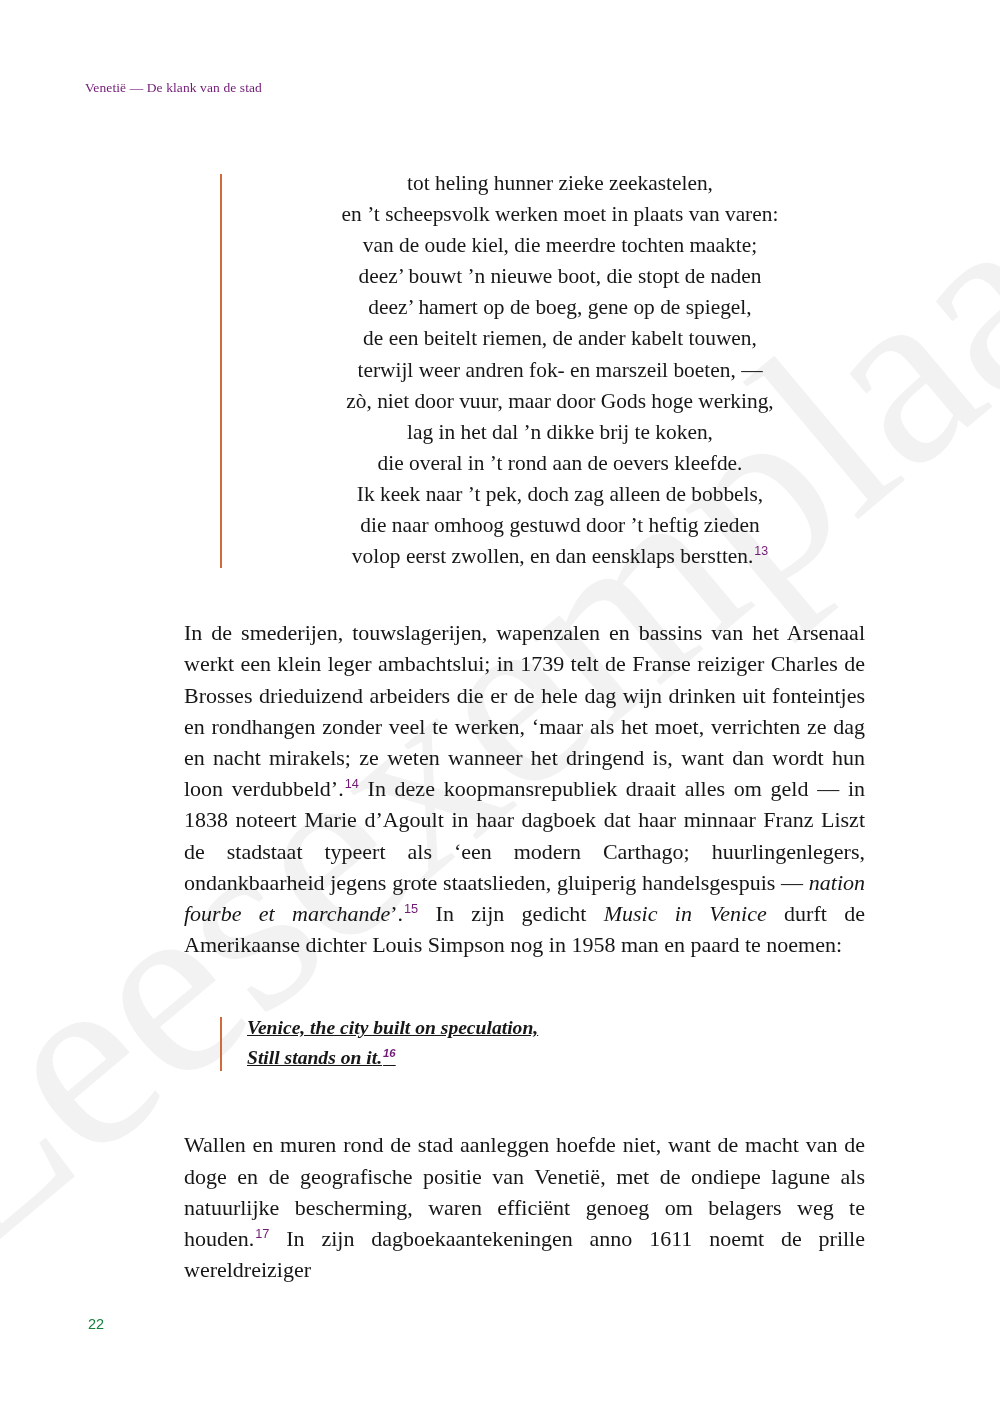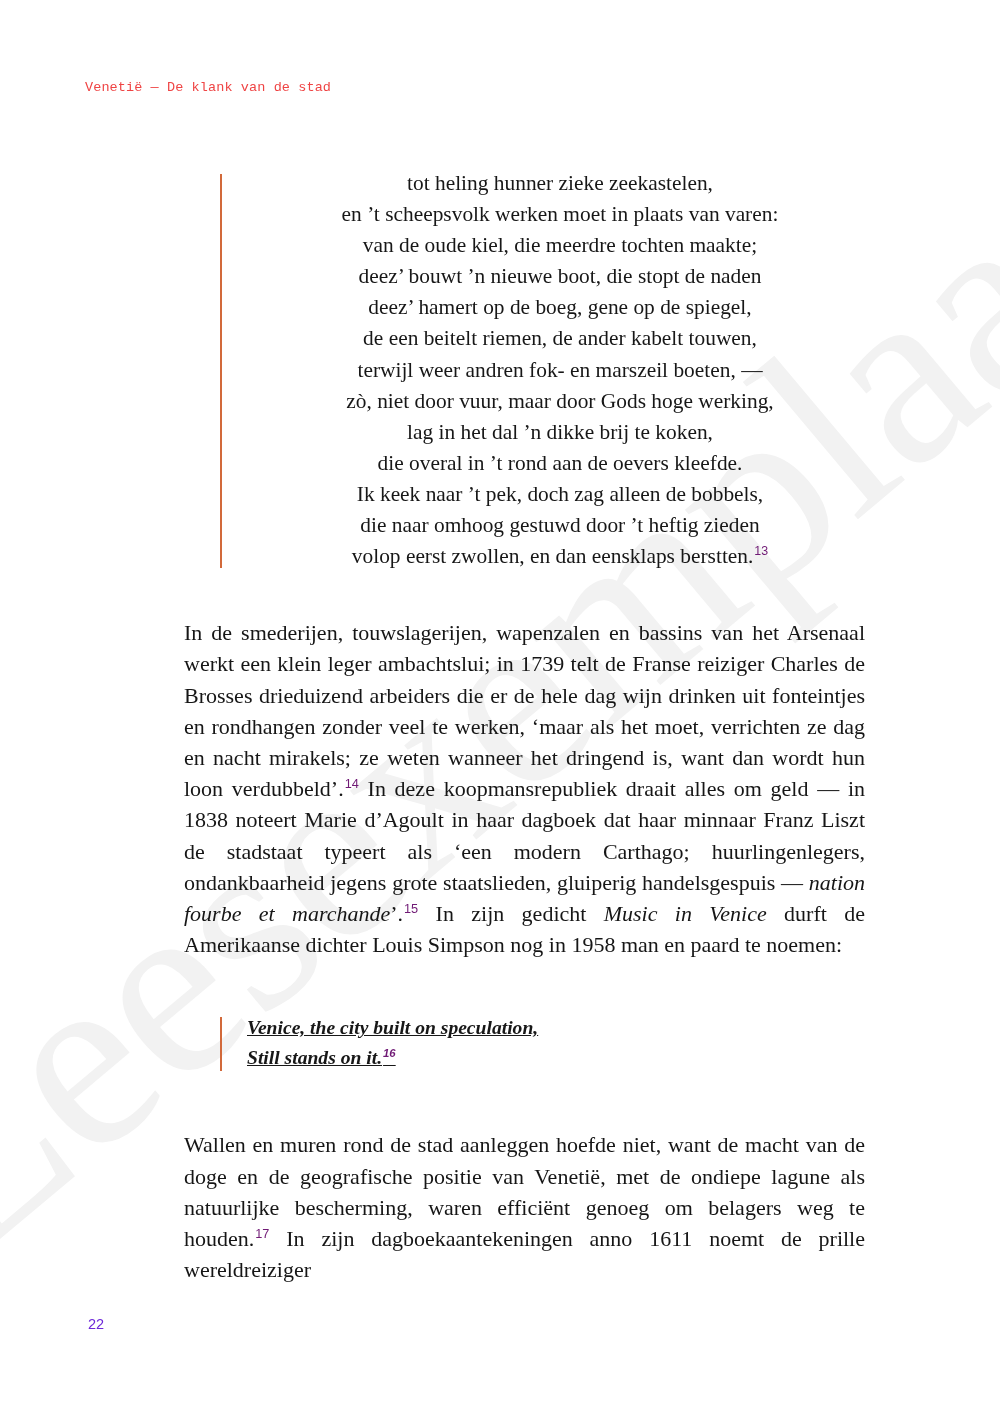--- a/index.html
+++ b/index.html
@@ -45,24 +45,24 @@
     color: #f2f2f2;
     letter-spacing: -2px;
     user-select: none;
   }
 
   
   .running-head {
     position: absolute;
     left: 85px;
     top: 80px;
-    font-family: Liberation Mono, monospace;
+    font-family: Liberation Serif, serif;
     font-size: 13.5px;
     letter-spacing: 0.1px;
-    color: #ef4444;
+    color: #701a75;
     z-index: 3;
   }
 
   
   .content {
     position: absolute;
     left: 176px;
     top: 168px;
     width: 697px;
     z-index: 2;
@@ -139,21 +139,21 @@
     font-family: "Liberation Sans", sans-serif;
   }
 
   
   .folio {
     position: absolute;
     left: 88px;
     top: 1316px;
     font-family: "Liberation Sans", sans-serif;
     font-size: 14.5px;
-    color: #6d28d9;
+    color: #15803d;
     z-index: 3;
   }
 </style>
 </head>
 <body>
 
 <div class="page">
 
   <div class="watermark">
     <div class="watermark-text">Leesexemplaar</div>

